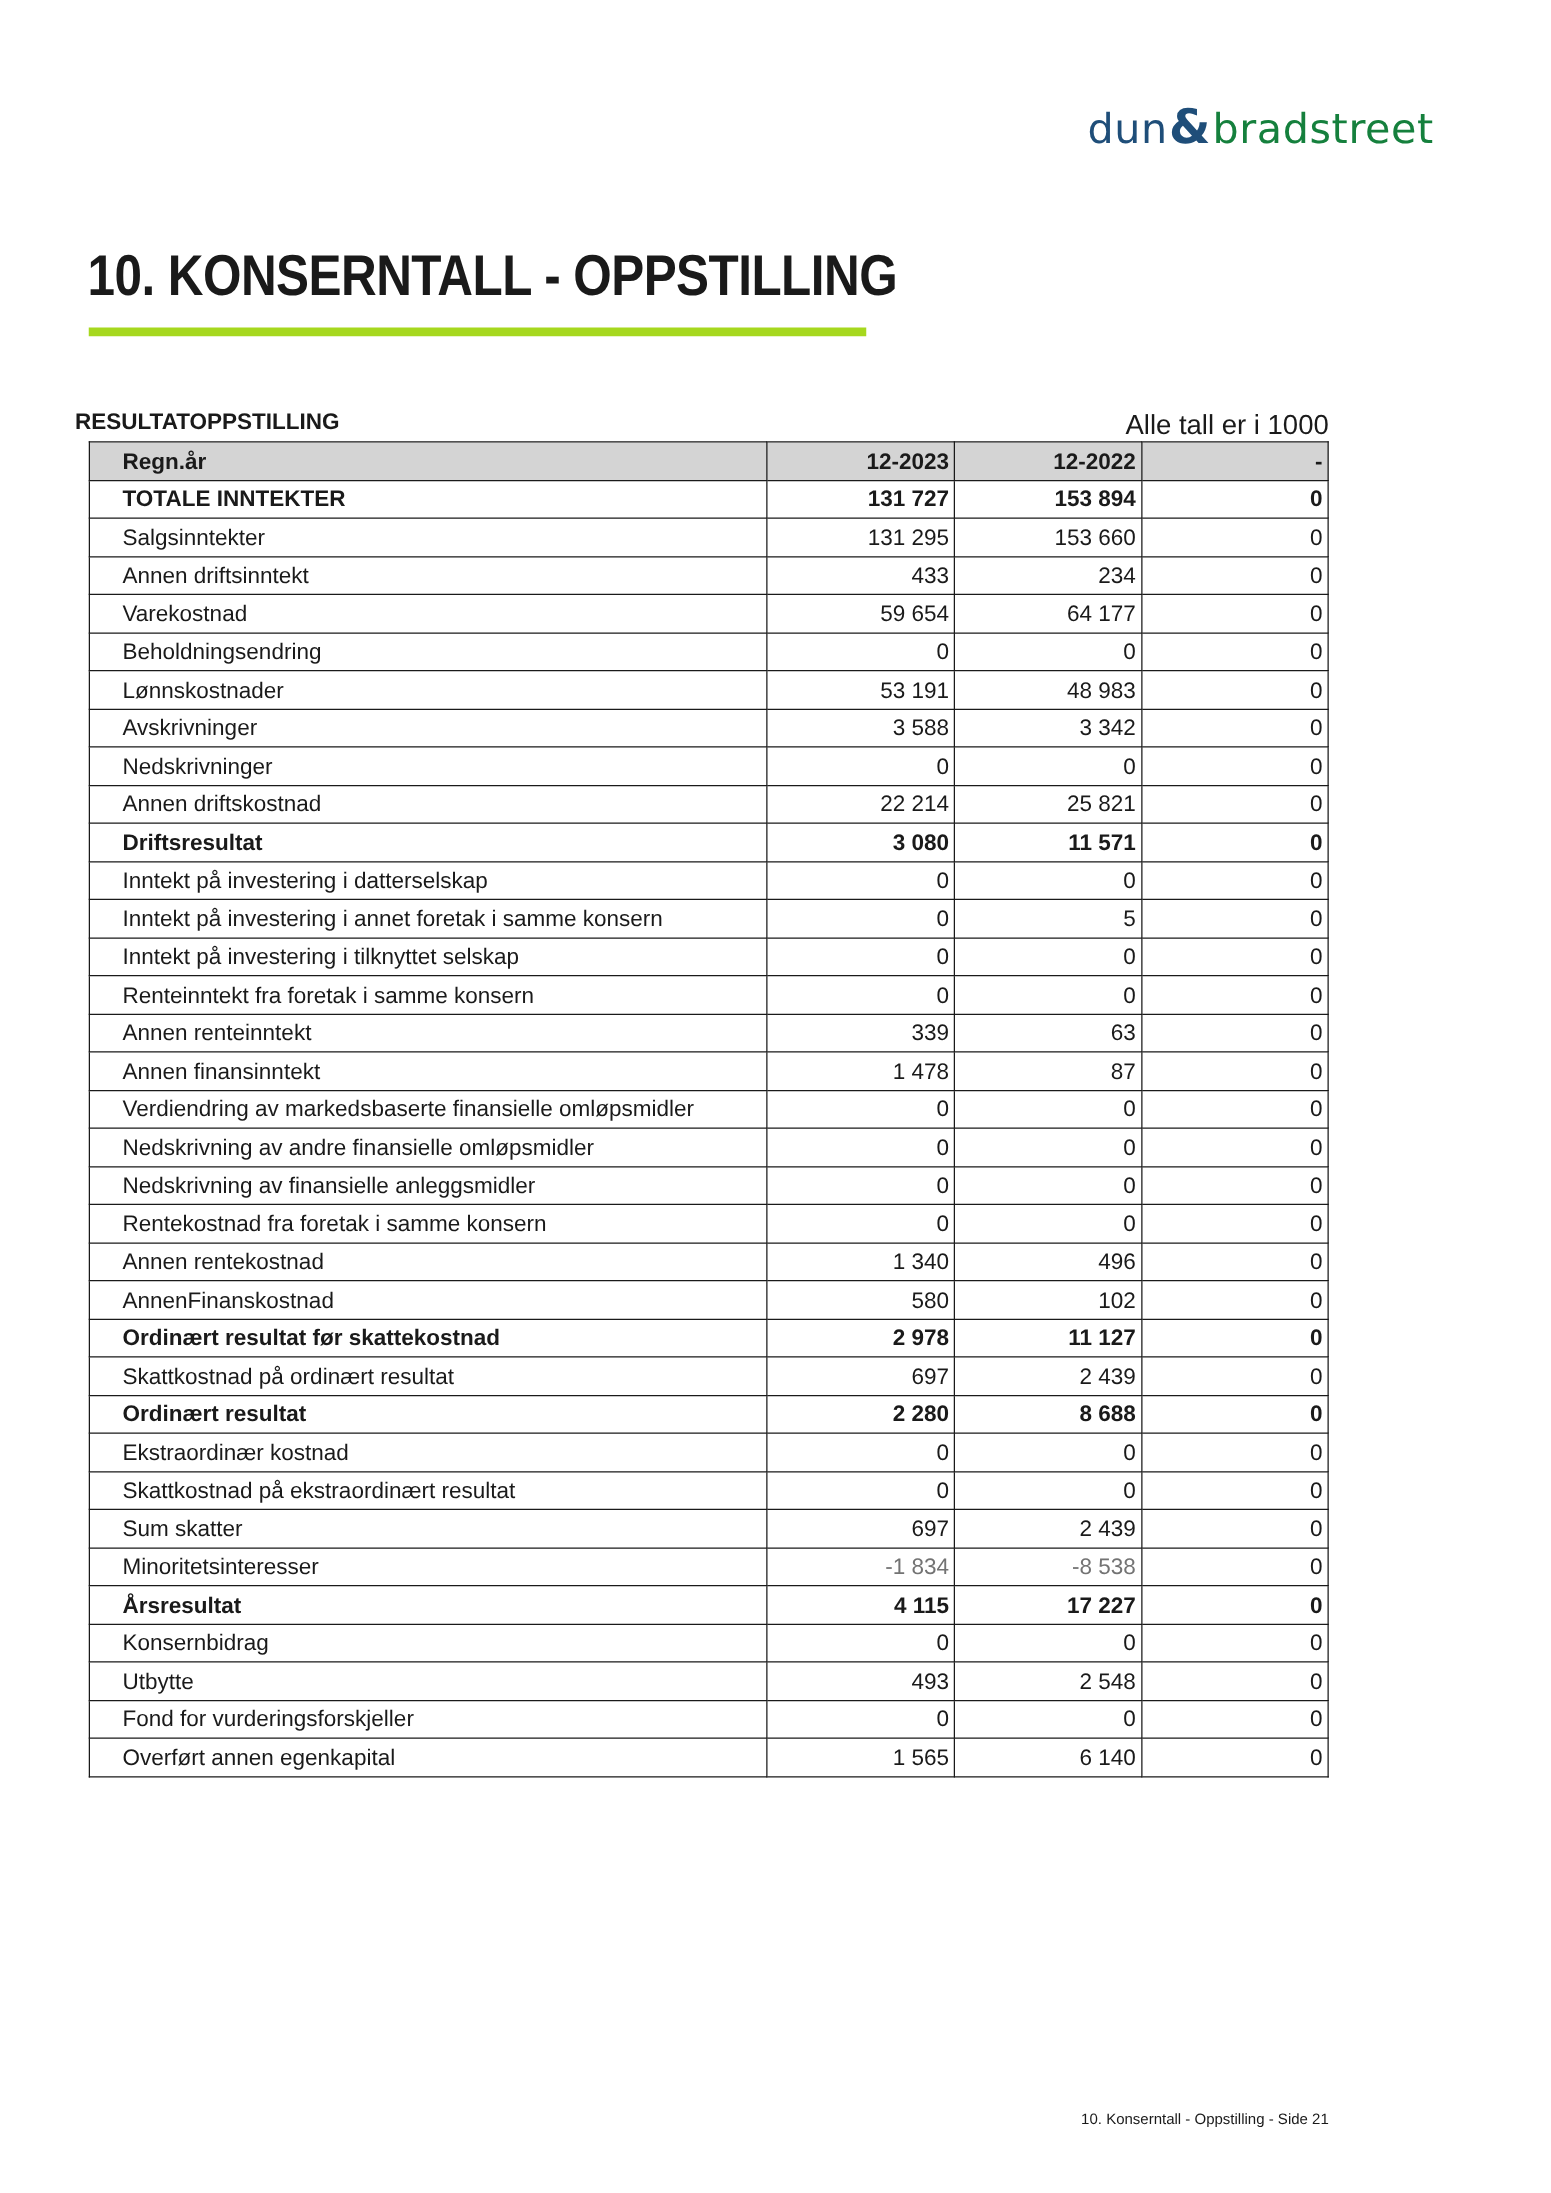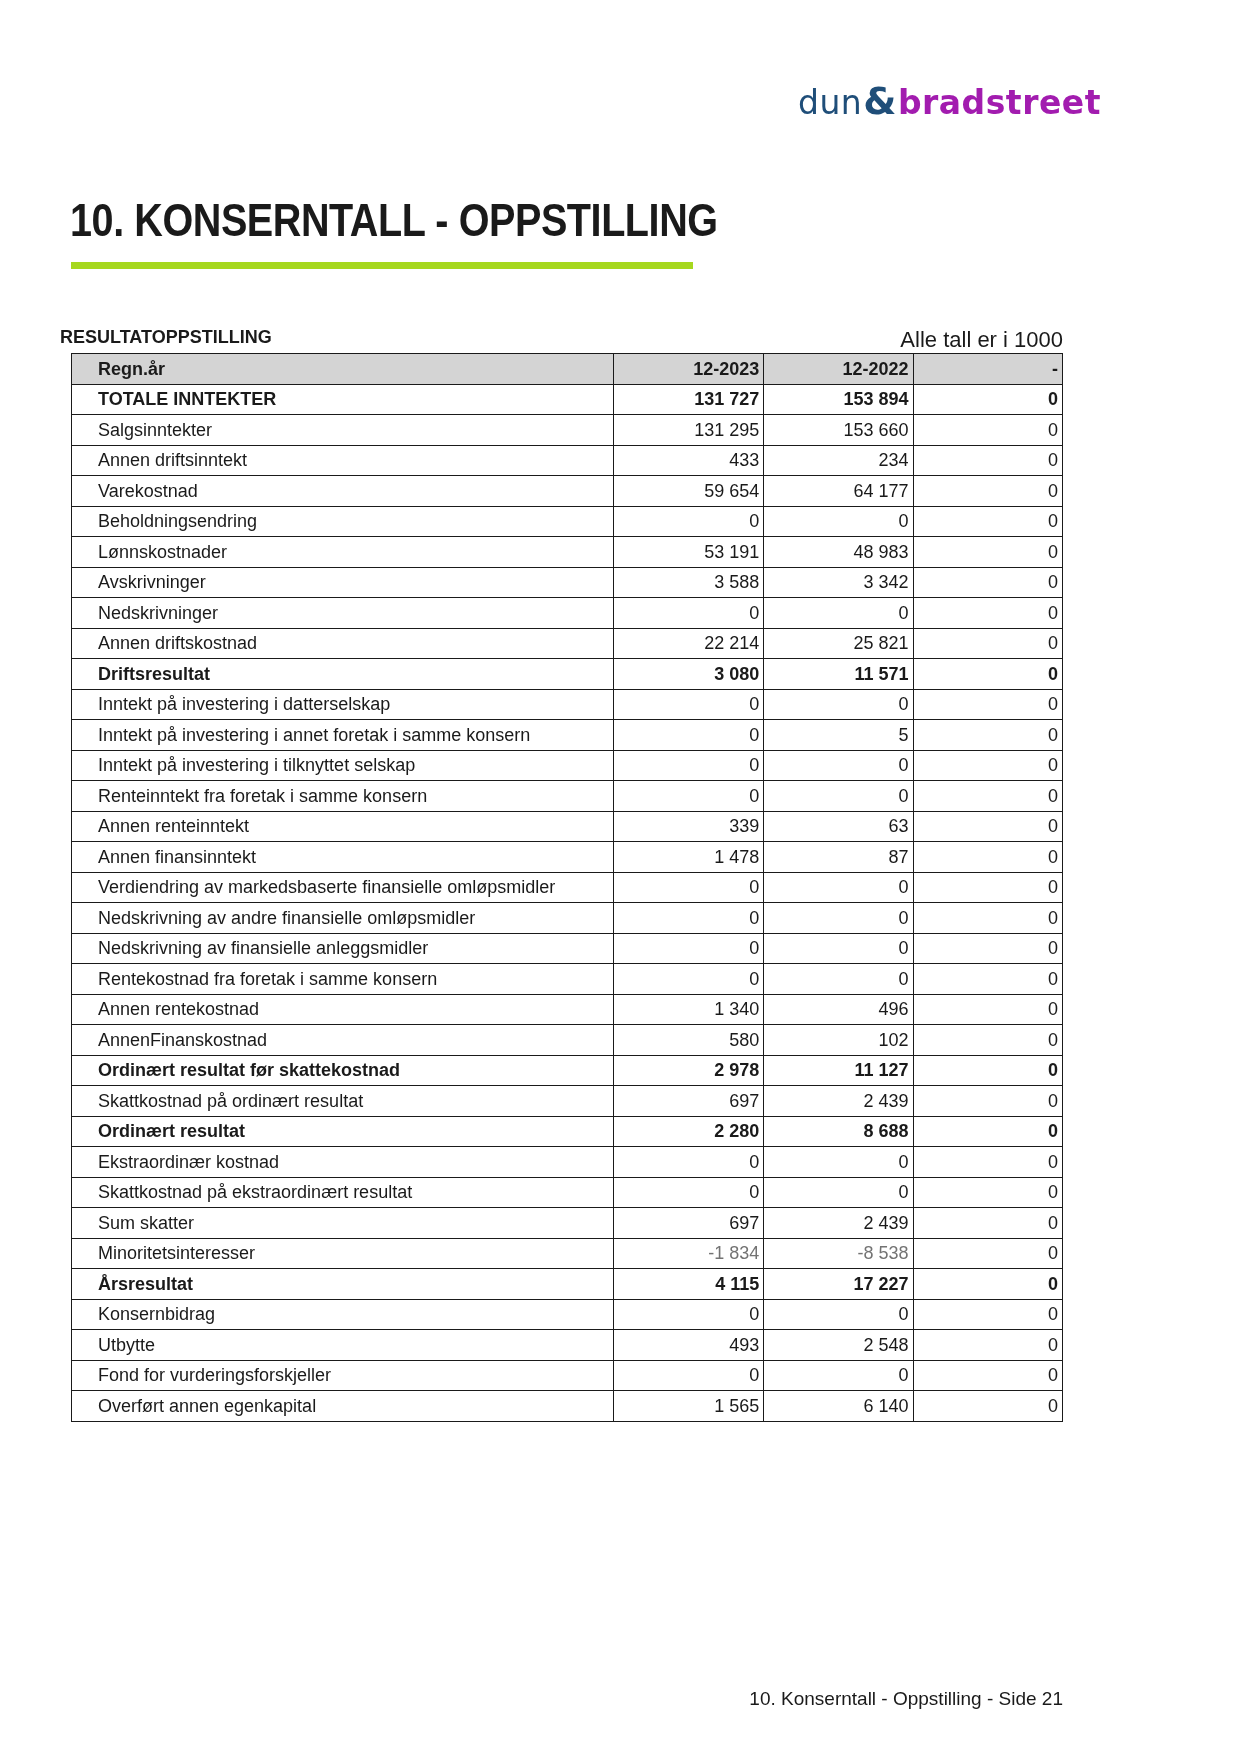--- a/index.html
+++ b/index.html
@@ -1,42 +1,42 @@
 <!DOCTYPE html>
 <html><head>
 <meta charset="utf-8">
 <style>
   html, body { margin:0; padding:0; background:#ffffff; }
   body { width:1241px; height:1754px; position:relative; overflow:hidden;
          font-family:"Liberation Sans", sans-serif; color:#1a1a1a; }
-  .logo { position:absolute; left:798px; top:80px; width:240px; height:44px;
+  .logo { position:absolute; left:870px; top:80px; width:240px; height:44px;
           display:flex; align-items:center; font-family:"DejaVu Sans", sans-serif;
           font-size:33px; letter-spacing:0.5px; white-space:nowrap; }
   .logo .dun { color:#1f4e79; }
   .logo .amp { color:#1f4e79; font-weight:bold; font-size:38px; margin:0 1px; position:relative; top:-1px;}
-  .logo .brad { color:#a21caf;font-weight:bold; }
+  .logo .brad { color:#15803d; }
   .title { position:absolute; left:70px; top:193px; margin:0;
            font-family:"Liberation Sans", sans-serif; font-weight:bold;
            font-size:46px; letter-spacing:-0.5px; color:#1a1a1a;
            transform:scaleX(0.86); transform-origin:left center; white-space:nowrap; }
   .accent-bar { position:absolute; left:71px; top:262px; width:622px; height:7px; background:#a6d81e; }
   .section-title { position:absolute; left:60px; top:327px; font-size:18px; font-weight:bold; }
   .units-note { position:absolute; right:178px; top:327px; font-size:22px; }
   table.fin { position:absolute; left:71px; top:353px; width:992px;
               border-collapse:collapse; font-size:18px; }
   table.fin td { border:1.3px solid #1a1a1a; height:29.5px; padding:0 4px; line-height:1; }
   table.fin td.lbl { width:523px; text-align:left;padding-left:26px; }
   table.fin td.num { text-align:right; }
   table.fin td.c1 { width:145px; }
   table.fin td.c2 { width:144px; }
   table.fin td.c3 { width:145px; }
   table.fin tr.head td { background:#d4d4d4; font-weight:bold; }
   table.fin tr.bold td { font-weight:bold; }
   .neg { color:#737373; }
-  .footer { position:absolute; right:178px; top:1688px; font-size:19px; color:#1a1a1a; }
+  .footer { position:absolute; right:178px; top:1688px; font-size:12px; color:#1a1a1a; }
 </style>
 </head>
 <body>
 
 <div class="logo">
   <span class="dun">dun</span>
     <span class="amp">&amp;</span>
     <span class="brad">bradstreet</span>
 </div>
 

